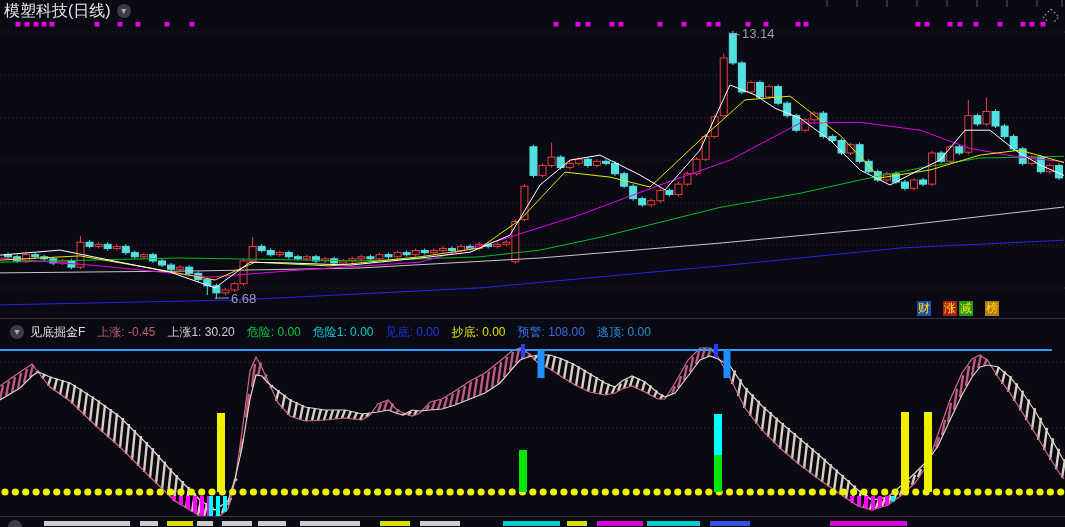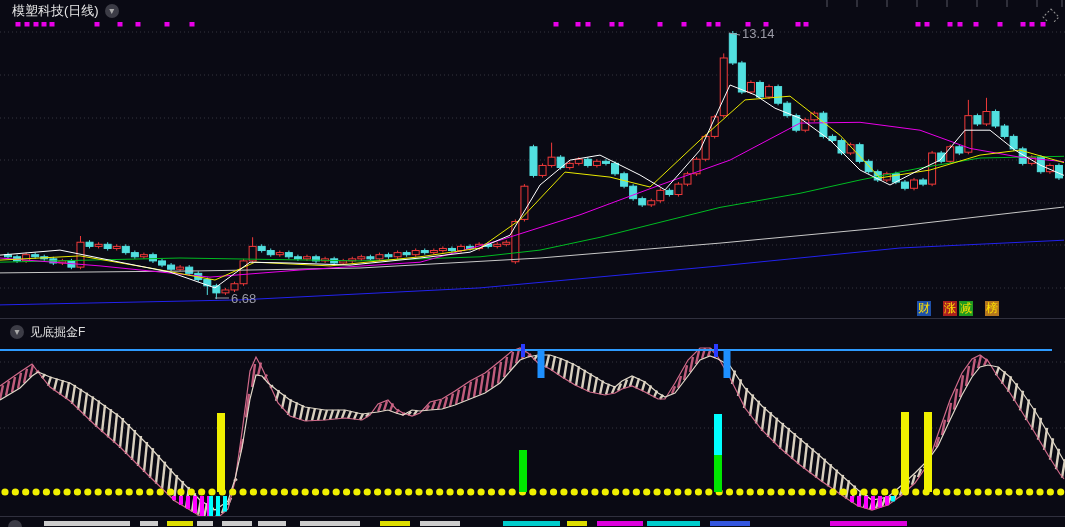--- a/index.html
+++ b/index.html
@@ -1,20 +1,20 @@
 <!DOCTYPE html>
 <html><head>
 <meta charset="utf-8">
 <style>
   html,body{margin:0;padding:0;background:#000;}
   #app{position:relative;width:1065px;height:527px;background:#0a0a14;overflow:hidden;
        font-family:"Liberation Sans","DejaVu Sans",sans-serif;font-size:12px;color:#ddd;}
   .row{position:absolute;left:0;width:100%;}
   #top-header{top:0;height:22px;display:flex;align-items:center;gap:0;padding-left:4px;box-sizing:border-box;}
-  #top-header .title{color:#e8e8e8;font-size:13px;white-space:nowrap;margin-left:8px;}
+  #top-header .title{color:#e8e8e8;font-size:16px;white-space:nowrap;}
   .chev{display:inline-flex;align-items:center;justify-content:center;width:14px;height:14px;border-radius:50%;
         background:#3c3c46;color:#aaa;font-size:10px;line-height:1;margin:0 6px;flex:0 0 auto;}
   .ma-item{white-space:nowrap;margin-right:10px;}
   #main-chart{position:absolute;top:22px;left:0;}
   #sub-chart{position:absolute;top:344px;left:0;}
   #hdr-overlay{position:absolute;top:0;left:0;pointer-events:none;}
   .divider{position:absolute;left:0;width:100%;height:1px;background:#30303e;}
   #corner-btns{position:absolute;top:301px;left:917px;height:16px;display:flex;gap:0;}
   .cbtn{height:15px;line-height:15px;padding:0 1px;font-size:12px;color:#ffe000;margin-right:2px;}
   .cbtn.sp{margin-left:10px;}
@@ -338,20 +338,30 @@
       <div class="cbtn sp" style="background: rgb(170, 31, 31);">涨</div>
       <div class="cbtn" style="background: rgb(31, 154, 31);">减</div>
       <div class="cbtn sp" style="background: rgb(180, 118, 30);">榜</div>
     </div>
 
   <div class="divider" style="top:318px"></div>
 
   <div id="sub-header" class="row">
     <span class="chev">▾</span>
     <span style="margin-right:12px;color:#e0e0e0;">见底掘金F</span>
+    <span id="fld-list" style="display:flex;">
+        <span class="fld" style="color: rgb(192, 92, 106);">上涨: -0.45</span>
+        <span class="fld" style="color: rgb(208, 208, 208);">上涨1: 30.20</span>
+        <span class="fld" style="color: rgb(0, 204, 51);">危险: 0.00</span>
+        <span class="fld" style="color: rgb(0, 208, 208);">危险1: 0.00</span>
+        <span class="fld" style="color: rgb(34, 51, 221);">见底: 0.00</span>
+        <span class="fld" style="color: rgb(224, 224, 0);">抄底: 0.00</span>
+        <span class="fld" style="color: rgb(58, 107, 224);">预警: 108.00</span>
+        <span class="fld" style="color: rgb(46, 143, 216);">逃顶: 0.00</span>
+      </span>
   </div>
 
   <svg id="sub-chart" width="1065" height="172" viewBox="0 344 1065 172">
       <line x1="0" y1="362" x2="1065" y2="362" stroke="#34343e" stroke-width="1" stroke-dasharray="1 3"></line>
       <line x1="0" y1="428" x2="1065" y2="428" stroke="#34343e" stroke-width="1" stroke-dasharray="1 3"></line>
       <line x1="3" y1="385.3" x2="0" y2="399.4" stroke="#c05c7c" stroke-width="2.4"></line>
       <line x1="9" y1="381.1" x2="6" y2="395.8" stroke="#c05c7c" stroke-width="2.4"></line>
       <line x1="15" y1="376.9" x2="12" y2="392.2" stroke="#c05c7c" stroke-width="2.4"></line>
       <line x1="21" y1="372.7" x2="18" y2="388.6" stroke="#c05c7c" stroke-width="2.4"></line>
       <line x1="27" y1="368.6666666666667" x2="24" y2="383" stroke="#c05c7c" stroke-width="2.4"></line>

